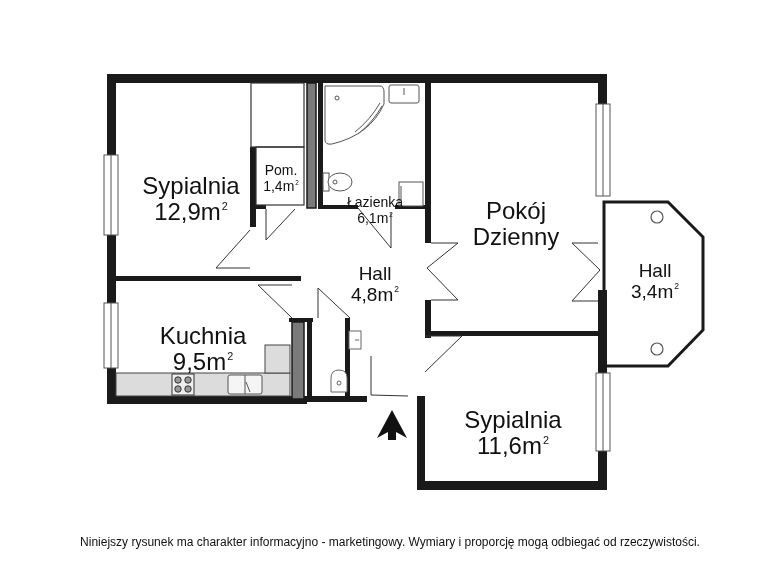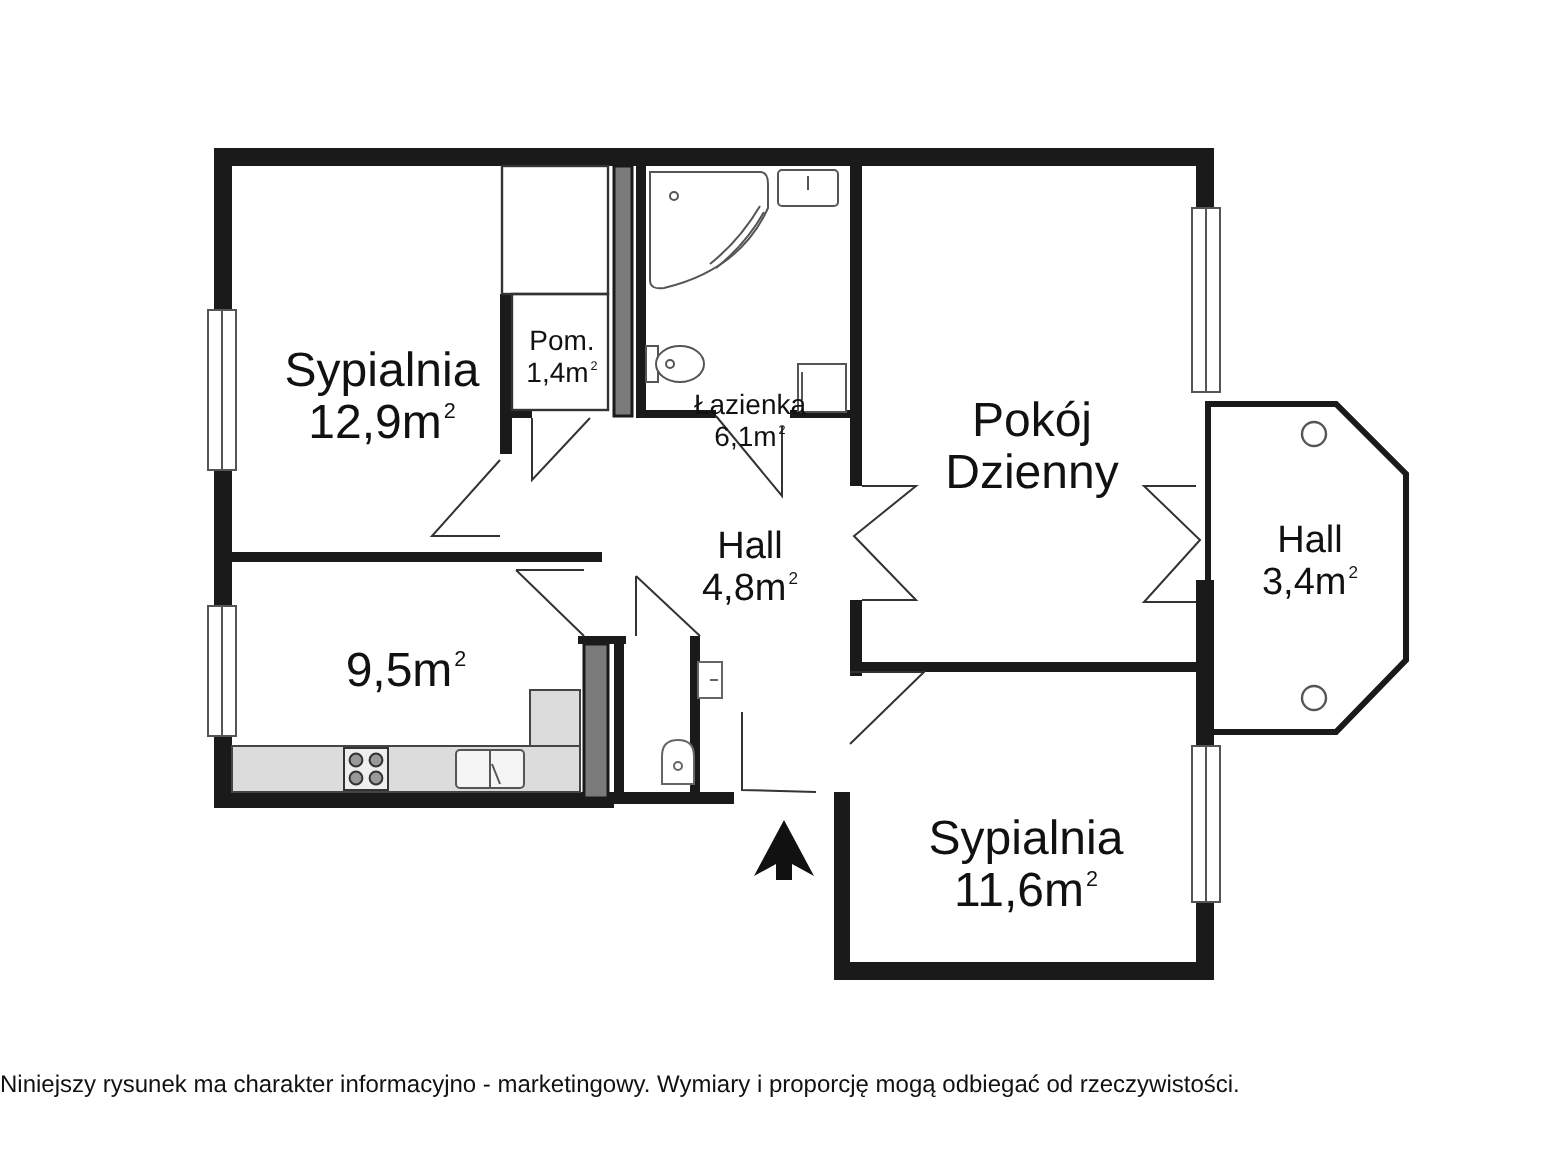--- a/index.html
+++ b/index.html
@@ -5,21 +5,21 @@
     html, body { margin: 0; padding: 0; background: #ffffff; }
     body { width: 780px; height: 580px; position: relative; overflow: hidden; font-family: "Liberation Sans", sans-serif; }
     #plan { position: absolute; left: 0; top: 0; width: 780px; height: 580px; }
     .room-label { position: absolute; text-align: center; color: #111; line-height: 1.08; white-space: nowrap; transform: translateX(-50%); }
     .room-label .name { display: block; }
     .room-label .area { display: block; }
     .room-label sup { font-size: 0.45em; vertical-align: 0.95em; margin-left: 1px; }
     .lg { font-size: 24px; margin-top: 25px; }
     .sm { font-size: 14px; line-height: 1.15; }
     .md { font-size: 19px; }
-    .disclaimer { position: absolute; left: 0; width: 780px; top: 535px; font-size: 12px; color: #111; }
+    .disclaimer { position: absolute; left: 0; width: 780px; top: 535px; text-align: center; font-size: 12px; color: #111; }
   </style>
 </head>
 <body>
 
 <svg id="plan" viewBox="0 0 780 580" xmlns="http://www.w3.org/2000/svg">
   <g fill="#1a1a1a" stroke="none">
 
     <rect x="107" y="74" width="500" height="9"></rect>
 
     <rect x="107" y="74" width="9" height="330"></rect>
@@ -175,20 +175,21 @@
   <span class="name">Hall</span>
   <span class="area"><span>3,4m</span><sup>2</sup></span>
 </div>
 
 <div class="room-label md" style="left:375px; top:264px;">
   <span class="name">Hall</span>
   <span class="area"><span>4,8m</span><sup>2</sup></span>
 </div>
 
 <div class="room-label lg" style="left:203px; top:298px;">
+  <span class="name">Kuchnia</span>
   <span class="area"><span>9,5m</span><sup>2</sup></span>
 </div>
 
 <div class="room-label lg" style="left:513px; top:382px;">
   <span class="name">Sypialnia</span>
   <span class="area"><span>11,6m</span><sup>2</sup></span>
 </div>
 
 <div class="disclaimer">Niniejszy rysunek ma charakter informacyjno - marketingowy. Wymiary i proporcję mogą odbiegać od rzeczywistości.</div>
 

